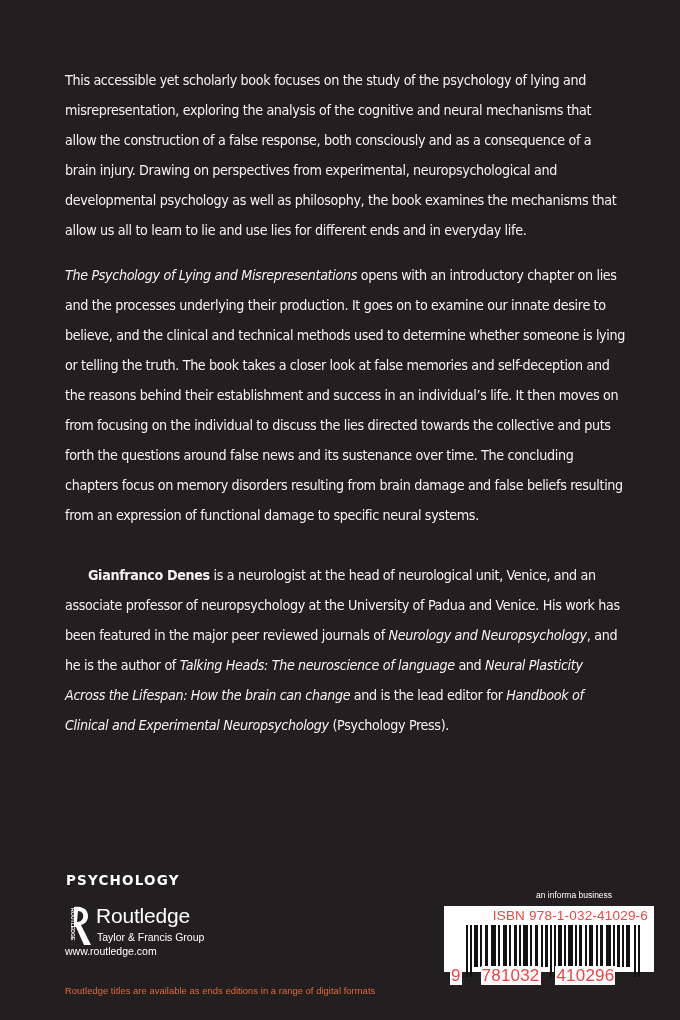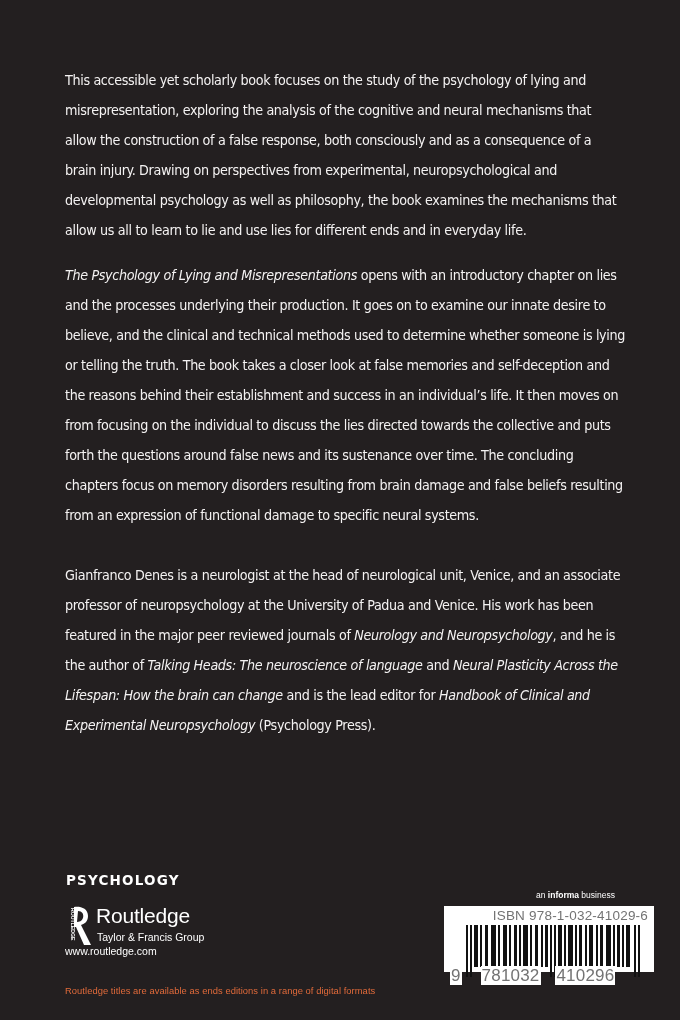--- a/index.html
+++ b/index.html
@@ -12,21 +12,21 @@
     }
     .blurb {
       position: absolute; left: 65px; top: 65px; width: 560px;
       font-size: 14.2px; line-height: 30px;
       letter-spacing: -0.35px;
       font-stretch: condensed;
     }
     .blurb p { margin: 0 0 15px 0; }
     .blurb p.author { margin-top: 30px; }
     .blurb i { font-style: italic; }
-    .blurb b { font-weight: normal; }
+    .blurb b { font-weight: bold; margin-left: 23px; }
     .subject {
       position: absolute; left: 66px; top: 872px;
       font-family: "DejaVu Sans", sans-serif; font-weight: bold;
       font-size: 13.5px; letter-spacing: 1.2px; color: #ffffff;
     }
     .publisher { position: absolute; left: 64px; top: 904px; width: 200px; height: 60px; text-align: center; }
     .logo-mark { position: absolute; left: 0; top: 2px; width: 28px; height: 40px; }
     .pub-name {
       position: absolute; left: 32px; top: 0px;
       font-family: "Liberation Sans", sans-serif; font-size: 21px; color: #fff; letter-spacing: -0.2px;
@@ -41,24 +41,24 @@
     }
     .ebook-note {
       position: absolute; left: 65px; top: 985px;
       font-family: "Liberation Sans", sans-serif; font-size: 9.4px; color: #e06a3a;
       letter-spacing: 0.05px;
     }
     .informa {
       position: absolute; left: 536px; top: 890px;
       font-family: "Liberation Sans", sans-serif; font-size: 8.5px; color: #fff;
     }
-    .informa b { font-weight: bold; }
+    .informa b { font-weight: normal; }
     .barcode-box {
       position: absolute; left: 444px; top: 906px; width: 210px; height: 66px;
-      background: #ffffff; color: #737373;
+      background: #ffffff; color: #ef4444;
     }
     .isbn-text {
       position: absolute; left: 12px; top: 2px; width: 192px; text-align: right;
       font-family: "Liberation Sans", sans-serif; font-size: 13.5px; letter-spacing: 0.2px;
     }
     .bars { position: absolute; left: 20px; top: 19px; width: 180px; height: 52px; }
     .ean-text {
       position: absolute; left: 6px; top: 60px;
       font-family: "Liberation Sans", sans-serif; font-size: 17px; letter-spacing: 0.2px;
       background: transparent;

